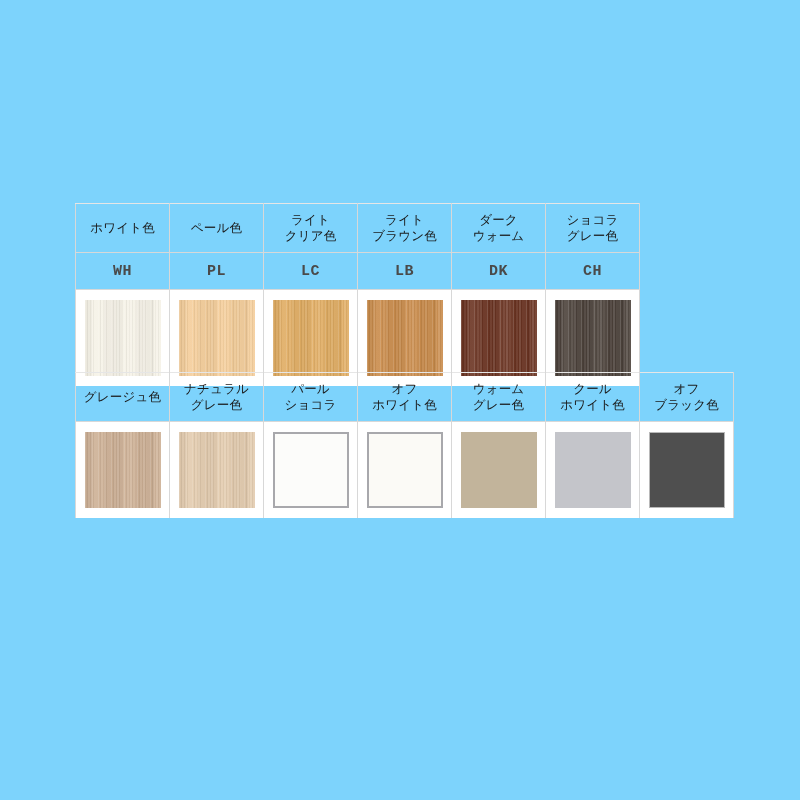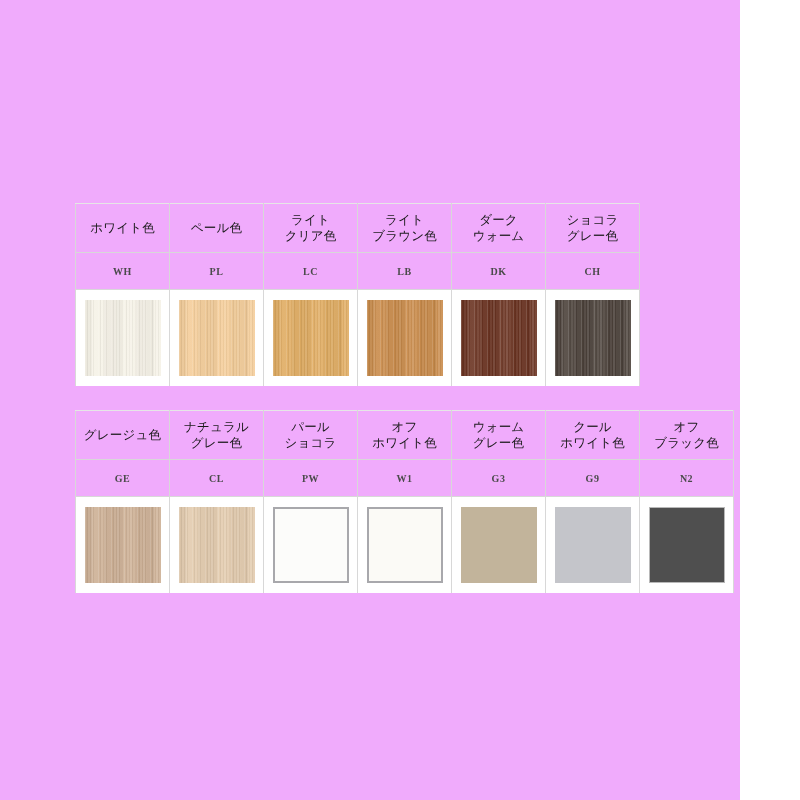--- a/index.html
+++ b/index.html
@@ -7,34 +7,34 @@
     padding: 0;
     width: 800px;
     height: 800px;
     background: #ffffff;
     font-family: "Liberation Sans", "DejaVu Sans", sans-serif;
     -webkit-font-smoothing: antialiased;
   }
 
   #page {
     position: relative;
-    width: 740px;
+    width: 800px;
     height: 800px;
-    background: #f0abfc;
+    background: #7dd3fc;
     overflow: hidden;
   }
 
   .color-table {
     position: absolute;
     border-collapse: collapse;
     table-layout: fixed;
   }
 
   #table-row-1 { left: 75px; top: 203px; }
-  #table-row-2 { left: 75px; top: 410px; padding-left: 29px; }
+  #table-row-2 { left: 75px; top: 372px; padding-left: 29px; }
 
   .color-table col { width: 94px; }
 
   .color-table td {
     padding: 0;
     margin: 0;
     text-align: center;
     vertical-align: middle;
     border-left: 1px solid #d8d8d8;
     border-right: 1px solid #d8d8d8;
@@ -54,25 +54,25 @@
   }
   .name-cell .nm {
     display: block;
     white-space: pre-line;
   }
 
   
   .code-cell {
     height: 36px;
     border-bottom: 1px solid #d8d8d8;
-    font-size: 10px;
+    font-size: 15px;
     font-weight: bold;
     color: #4a4a4a;
     letter-spacing: 0.5px;
-    font-family: Liberation Serif, serif;
+    font-family: Liberation Mono, monospace;
   }
 
   
   .swatch-cell {
     height: 96px;
     border-left: none;
     border-right: none;
     background: #ffffff;
   }
 
@@ -234,29 +234,20 @@
           <td class="name-cell">
             <span class="nm">クール
 ホワイト色</span>
           </td>
           <td class="name-cell">
             <span class="nm">オフ
 ブラック色</span>
           </td>
         </tr>
       <tr>
-          <td class="code-cell">GE</td>
-          <td class="code-cell">CL</td>
-          <td class="code-cell">PW</td>
-          <td class="code-cell">W1</td>
-          <td class="code-cell">G3</td>
-          <td class="code-cell">G9</td>
-          <td class="code-cell">N2</td>
-        </tr>
-      <tr>
           <td class="swatch-cell">
             <div class="swatch wood" style="background-color: rgb(205, 176, 149);"></div>
           </td>
           <td class="swatch-cell">
             <div class="swatch wood" style="background-color: rgb(227, 203, 174);"></div>
           </td>
           <td class="swatch-cell">
             <div class="swatch solid bordered" style="background-color: rgb(252, 252, 250); border-color: rgb(168, 168, 172);"></div>
           </td>
           <td class="swatch-cell">

